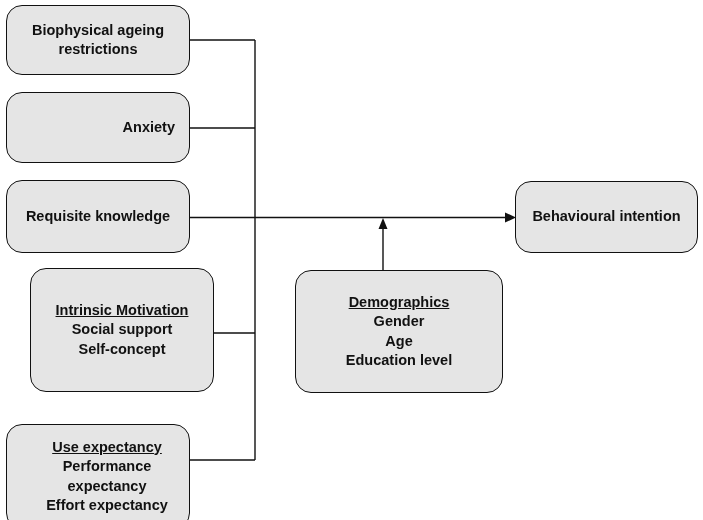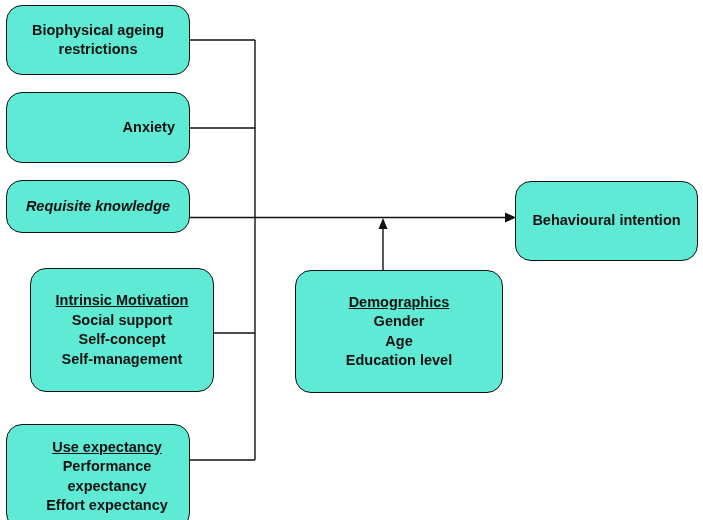--- a/index.html
+++ b/index.html
@@ -21,41 +21,41 @@
     left: 0;
     top: 0;
     width: 703px;
     height: 520px;
   }
   .node {
     position: absolute;
     box-sizing: border-box;
     border: 1.6px solid #111111;
     border-radius: 16px;
-    background: #5eead4;
+    background: #e5e5e5;
     display: flex;
     flex-direction: column;
     align-items: center;
     justify-content: center;
     text-align: center;
     font-size: 14.5px;
     font-weight: 700;
     line-height: 19.5px;
     padding: 4px 14px;
   }
   .node .title-underline {
     text-decoration: underline;
   }
   .box-biophysical   { left: 6px;   top: 5px;   width: 184px; height: 70px; }
   .box-anxiety       { left: 6px;   top: 92px;  width: 184px; height: 71px; align-items: flex-end; }
-  .box-requisite     { left: 6px;   top: 180px; width: 184px; height: 53px; font-style: italic; }
+  .box-requisite     { left: 6px;   top: 180px; width: 184px; height: 73px; }
   .box-intrinsic     { left: 6px;   top: 268px; width: 184px; height: 124px; margin-left: 24px; }
   .box-use-expectancy{ left: 6px;   top: 424px; width: 184px; height: 105px; padding-left: 32px; }
   .box-demographics  { left: 295px; top: 270px; width: 208px; height: 123px; }
-  .box-behavioural   { left: 515px; top: 181px; width: 183px; height: 80px; }
+  .box-behavioural   { left: 515px; top: 181px; width: 183px; height: 72px; }
 </style>
 </head>
 <body>
 
 <div class="canvas">
 
   <svg class="connectors" viewBox="0 0 703 520" xmlns="http://www.w3.org/2000/svg" aria-hidden="true">
 
     <line x1="190" y1="40" x2="255" y2="40" stroke="#111111" stroke-width="1.4"></line>
     <line x1="190" y1="128" x2="255" y2="128" stroke="#111111" stroke-width="1.4"></line>
@@ -80,21 +80,20 @@
   </div>
 
   <div class="node box-requisite">
     <div>Requisite knowledge</div>
   </div>
 
   <div class="node box-intrinsic">
     <div class="title-underline">Intrinsic Motivation</div>
     <div>Social support</div>
     <div>Self-concept</div>
-    <div>Self-management</div>
   </div>
 
   <div class="node box-use-expectancy">
     <div class="title-underline">Use expectancy</div>
     <div>Performance expectancy</div>
     <div>Effort expectancy</div>
   </div>
 
   <div class="node box-demographics">
     <div class="title-underline">Demographics</div>

